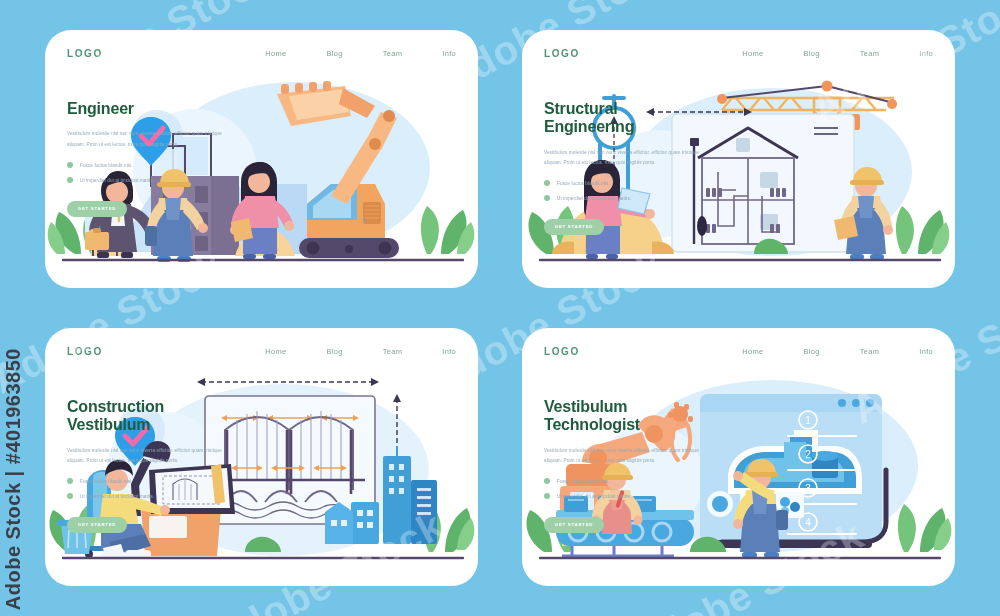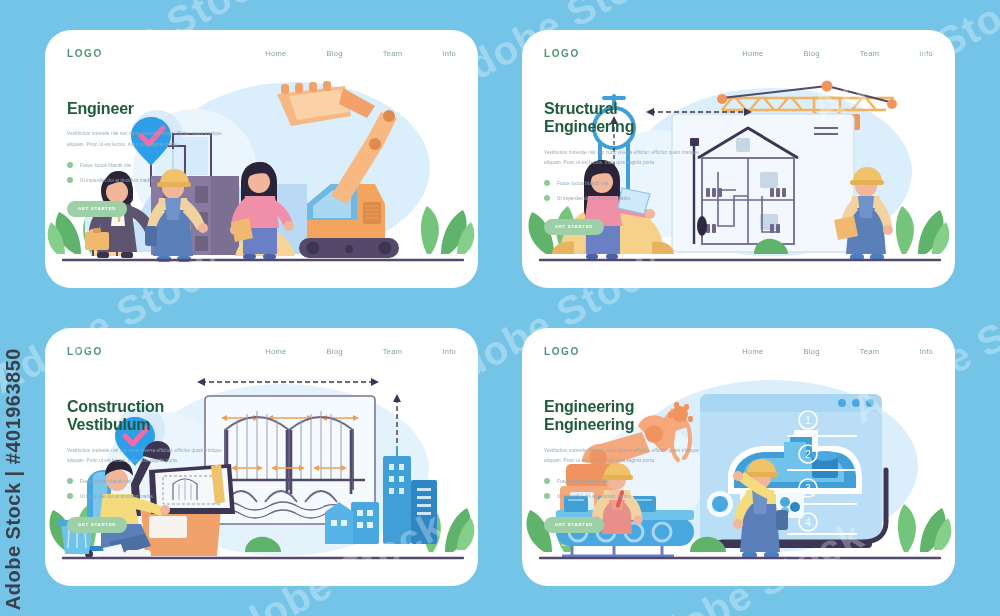--- a/index.html
+++ b/index.html
@@ -793,21 +793,21 @@
           <rect x="220" y="178" width="15" height="6" rx="3" fill="#4a7fc4"></rect>
           <rect x="242" y="178" width="15" height="6" rx="3" fill="#4a7fc4"></rect>
         </g>
 
         <path d="M168 178 C168 166 182 160 192 164 C200 167 204 173 204 178 Z" fill="#5fb36b"></path>
         <line x1="18" y1="184" x2="418" y2="184" stroke="#55496b" stroke-width="2.4" stroke-linecap="round"></line>
       </svg>
     </div>
 
     <div class="copy">
-      <div class="title">Engineering Engineering</div>
+      <div class="title">Vestibulum Technologist</div>
       <div class="para">Vestibulum molestie nisl nec nunc viverra efficitur. efficitur quam tristique aliquam. Proin ut est lectus. risus quis sagittis porta.</div>
       <div class="bullets">
         <div class="bullet">
           <i class="dot"></i>
           <span>Fusce luctus blandit nisi.</span>
         </div>
         <div class="bullet">
           <i class="dot"></i>
           <span>Ut imperdiet dui at tincidunt mattis.</span>
         </div>

